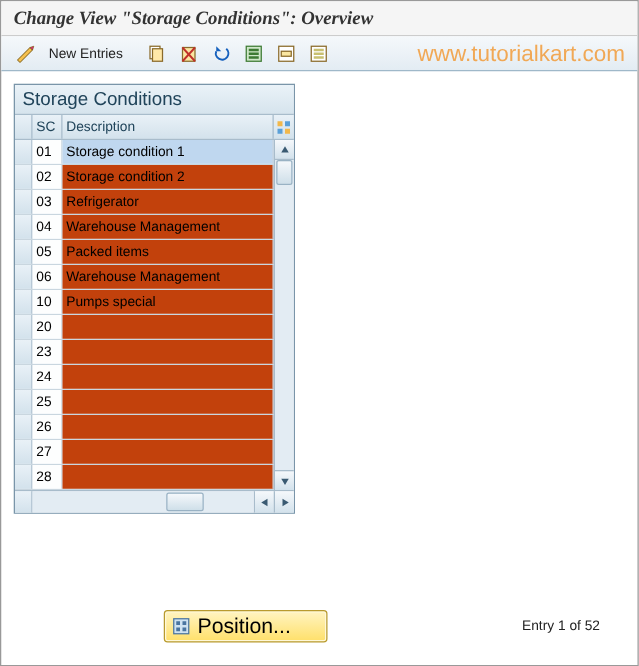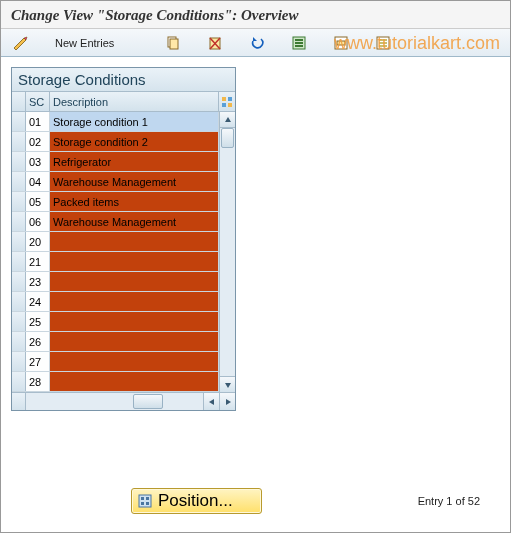--- a/index.html
+++ b/index.html
@@ -22,21 +22,21 @@
     font-size: 15px;
     color: #333;
     border-bottom: 1px solid #ccc;
   }
   .toolbar {
     background: linear-gradient(#f5f8fb, #e3ecf3);
     border-bottom: 1px solid #9fb8c9;
     padding: 3px 8px;
     display: flex;
     align-items: center;
-    gap: 20px;
+    gap: 4px;
     height: 28px;
     position: relative;
   }
   .tb-btn {
     display: inline-flex;
     align-items: center;
     justify-content: center;
     width: 22px;
     height: 20px;
     cursor: pointer;
@@ -325,26 +325,26 @@
             <div class="r-sc">05</div>
             <div class="r-desc">Packed items</div>
           </div>
           <div class="grid-row">
             <div class="r-sel"></div>
             <div class="r-sc">06</div>
             <div class="r-desc">Warehouse Management</div>
           </div>
           <div class="grid-row">
             <div class="r-sel"></div>
+            <div class="r-sc">10</div>
+            <div class="r-desc">Pumps special</div>
+          </div>
+          <div class="grid-row">
+            <div class="r-sel"></div>
             <div class="r-sc">20</div>
-            <div class="r-desc"></div>
-          </div>
-          <div class="grid-row">
-            <div class="r-sel"></div>
-            <div class="r-sc">21</div>
             <div class="r-desc"></div>
           </div>
           <div class="grid-row">
             <div class="r-sel"></div>
             <div class="r-sc">23</div>
             <div class="r-desc"></div>
           </div>
           <div class="grid-row">
             <div class="r-sel"></div>
             <div class="r-sc">24</div>

